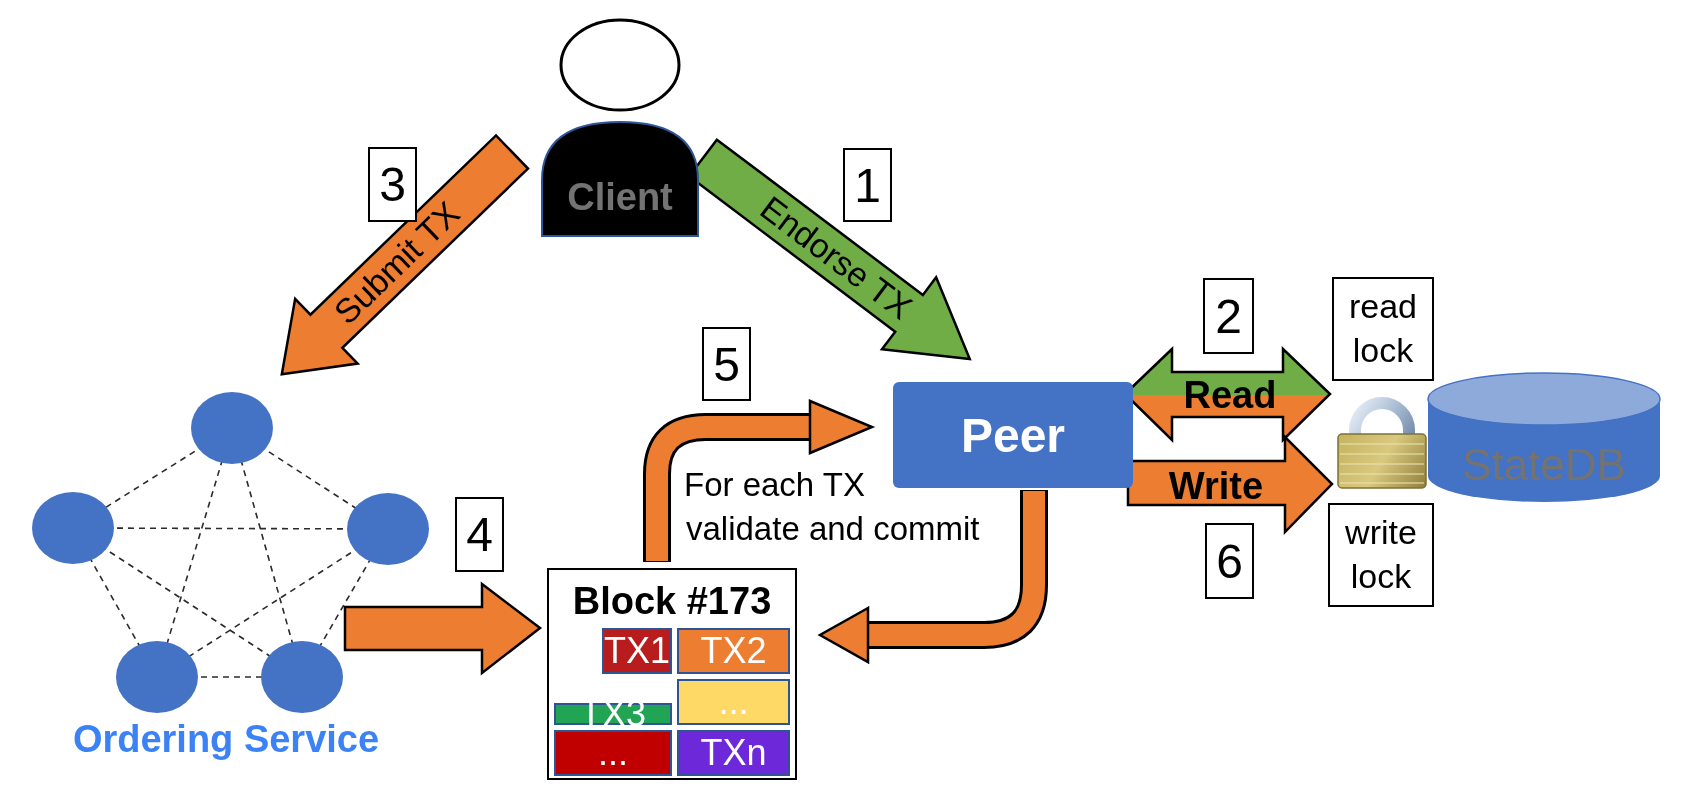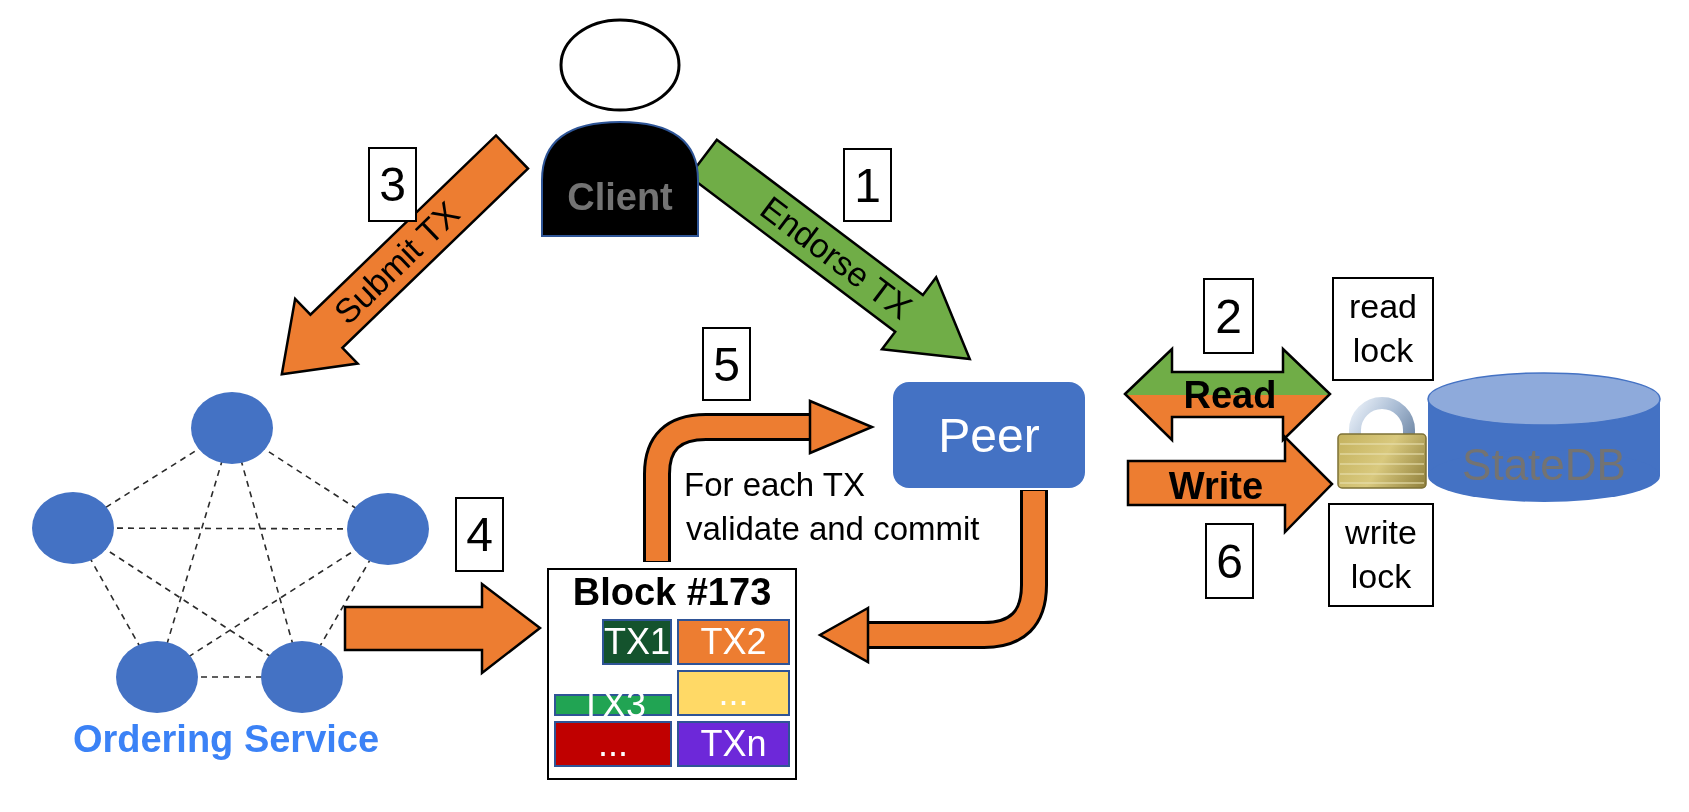--- a/index.html
+++ b/index.html
@@ -17,32 +17,32 @@
     position:absolute;font-size:34px;font-weight:500;color:#000;white-space:nowrap;
     transform-origin:center center;
   }
   .entity-label{position:absolute;color:#737373;text-align:center;white-space:nowrap;}
   .lockbox{
     position:absolute;background:#fff;border:2px solid #000;
     display:flex;flex-direction:column;align-items:center;justify-content:center;
     font-size:34px;line-height:1.28;color:#000;text-align:center;
   }
   .peer-box{
-    position:absolute;left:893px;top:382px;width:192px;height:106px;
-    background:#4472C4;border-radius:16px;
+    position:absolute;left:893px;top:382px;width:240px;height:106px;
+    background:#4472C4;border-radius:6px;
     display:flex;align-items:center;justify-content:center;
-    color:#fff;font-size:48px;font-weight:400;
+    color:#fff;font-size:48px;font-weight:700;
   }
   .block-box{
     position:absolute;left:547px;top:568px;width:250px;height:212px;
     background:#fff;border:2.5px solid #000;box-sizing:border-box;
   }
   .block-title{
     text-align:center;font-size:38px;font-weight:600;color:#000;
-    height:49px;line-height:44px;
+    padding-top:9px;height:49px;line-height:44px;
   }
   .block-grid{
     display:grid;grid-template-columns:1fr 1fr;grid-auto-rows:46px;
     gap:5px;margin:0 5px;
   }
   .block-cell{
     border:2px solid #2F5496;box-sizing:border-box;
     display:flex;align-items:center;justify-content:center;
     color:#fff;font-size:36px;font-weight:500;line-height:1;
   }
@@ -160,21 +160,21 @@
 
   <div class="os-label">Ordering Service</div>
 
   <div class="peer-box">
     <span>Peer</span>
   </div>
 
   <div class="block-box">
     <div class="block-title">Block #173</div>
     <div class="block-grid">
-      <div class="block-cell" style="background-color: #14532d; margin-left: 48px;">TX1</div>
+      <div class="block-cell" style="background-color: #b91c1c; margin-left: 48px;">TX1</div>
       <div class="block-cell" style="background-color: rgb(237, 125, 49);">TX2</div>
       <div class="block-cell" style="background-color: rgb(33, 164, 83); margin-top: 24px;">TX3</div>
       <div class="block-cell" style="background-color: rgb(255, 217, 102);">...</div>
       <div class="block-cell" style="background-color: rgb(192, 0, 0);">...</div>
       <div class="block-cell" style="background-color: #6d28d9;">TXn</div>
     </div>
   </div>
 
   <div class="note-line" style="left:686px;top:510px;">validate and commit</div>
   <div class="note-line" style="left:684px;top:466px;">For each TX</div>

